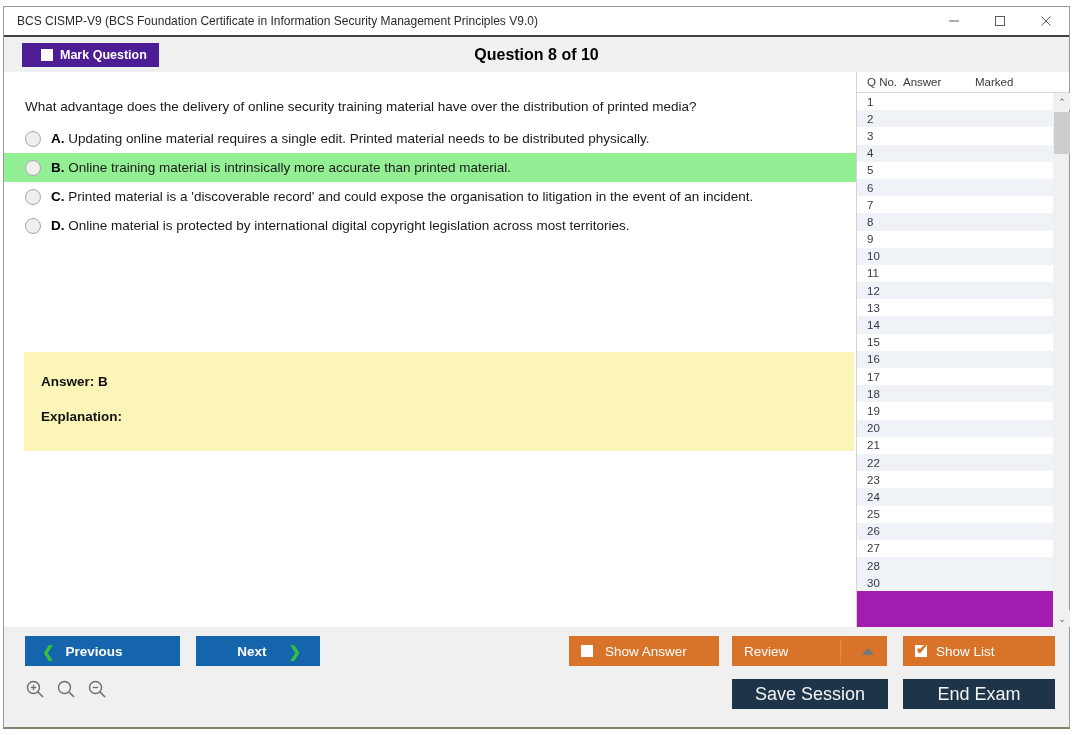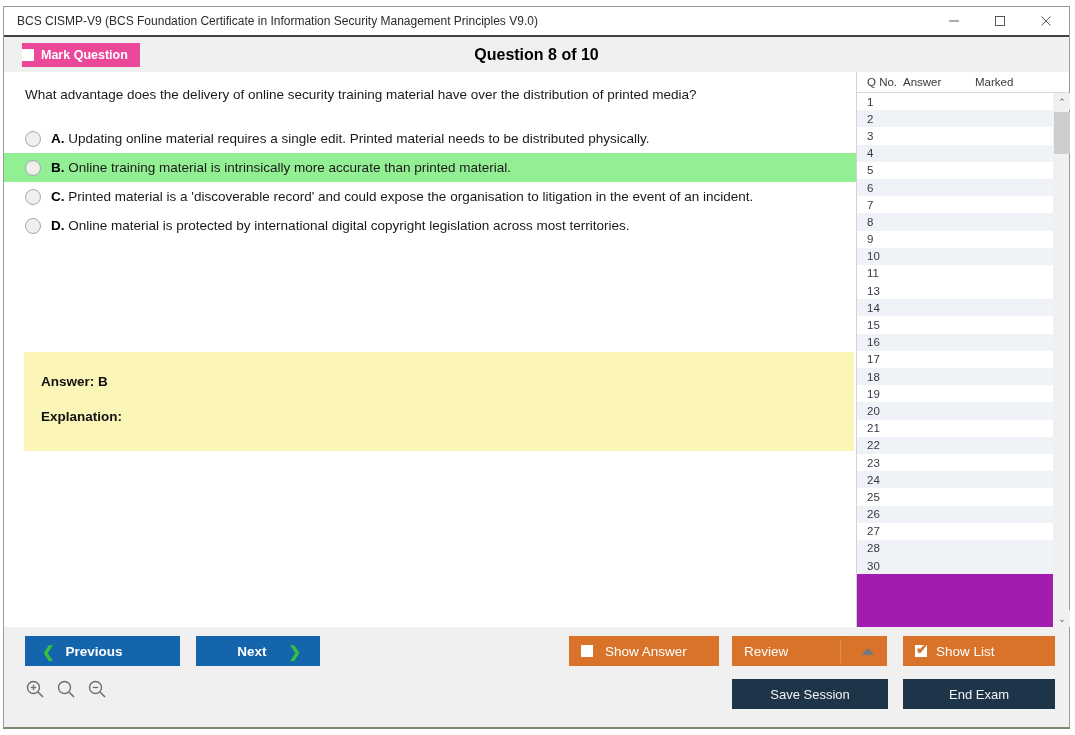--- a/index.html
+++ b/index.html
@@ -60,27 +60,27 @@
     height: 35px;
     background: #f0f0f0;
     position: relative;
     flex: 0 0 auto;
     display: flex;
     align-items: center;
   }
   #mark-question-button {
     margin-left: 18px;
     height: 24px;
-    background: #ec4899;
+    background: #4c1d95;
     color: #ffffff;
     border: none;
     display: flex;
     align-items: center;
     gap: 7px;
-    padding: 0 12px 0 0;
+    padding: 0 12px 0 19px;
     font-size: 12.5px;
     font-weight: bold;
     font-family: "Liberation Sans", sans-serif;
     cursor: pointer;
   }
   .cb-box {
     width: 12px; height: 12px;
     background: #ffffff;
     display: inline-block;
     flex: 0 0 auto;
@@ -107,21 +107,21 @@
   
   #question-pane {
     width: 852px;
     background: #ffffff;
     position: relative;
     flex: 0 0 auto;
     padding: 0;
   }
   #question-text {
     position: absolute;
-    left: 21px; top: 14px;
+    left: 21px; top: 26px;
     width: 810px;
     font-size: 13.5px;
     color: #1a1a1a;
     line-height: 1.35;
   }
   #options-list {
     position: absolute;
     left: 0; top: 52px;
     width: 852px;
   }
@@ -292,21 +292,21 @@
     font-weight: bold;
     line-height: 1;
   }
 
   #save-session-button, #end-exam-button {
     position: absolute;
     top: 52px;
     height: 30px;
     background: #1e3448;
     color: #f2f4f6;
-    font-size: 13px;
+    font-size: 18px;
     justify-content: center;
   }
   #save-session-button { left: 728px; width: 156px; }
   #end-exam-button     { left: 899px; width: 152px; }
 
   #zoom-toolbar {
     position: absolute;
     left: 21px; top: 52px;
     display: flex;
     gap: 11px;
@@ -445,20 +445,25 @@
             <div class="q-row even">
               <span class="qn">10</span>
               <span class="col-answer"></span>
               <span class="col-marked"></span>
             </div>
             <div class="q-row odd">
               <span class="qn">11</span>
               <span class="col-answer"></span>
               <span class="col-marked"></span>
             </div>
+            <div class="q-row even">
+              <span class="qn">12</span>
+              <span class="col-answer"></span>
+              <span class="col-marked"></span>
+            </div>
             <div class="q-row odd">
               <span class="qn">13</span>
               <span class="col-answer"></span>
               <span class="col-marked"></span>
             </div>
             <div class="q-row even">
               <span class="qn">14</span>
               <span class="col-answer"></span>
               <span class="col-marked"></span>
             </div>

